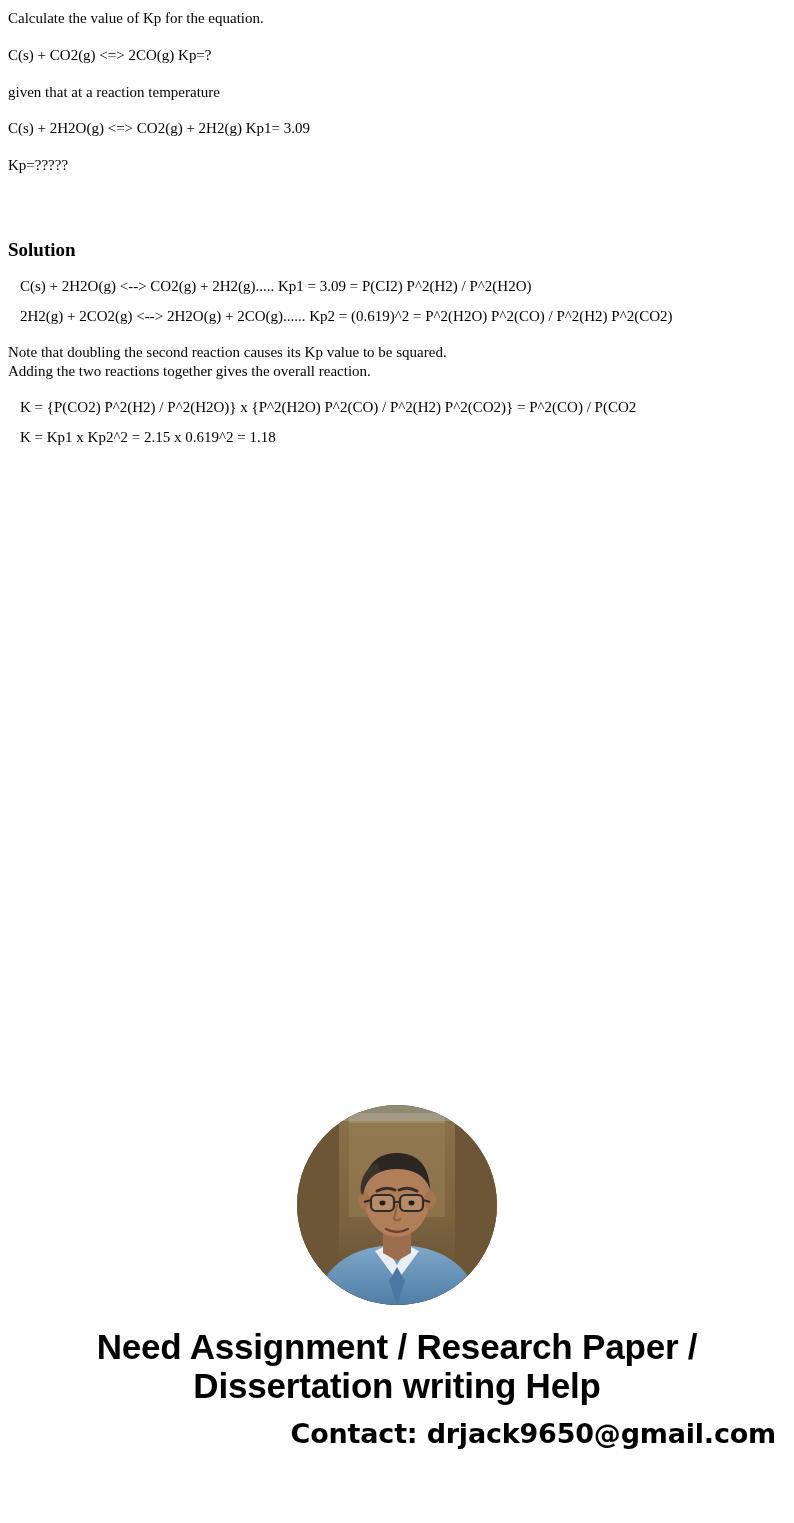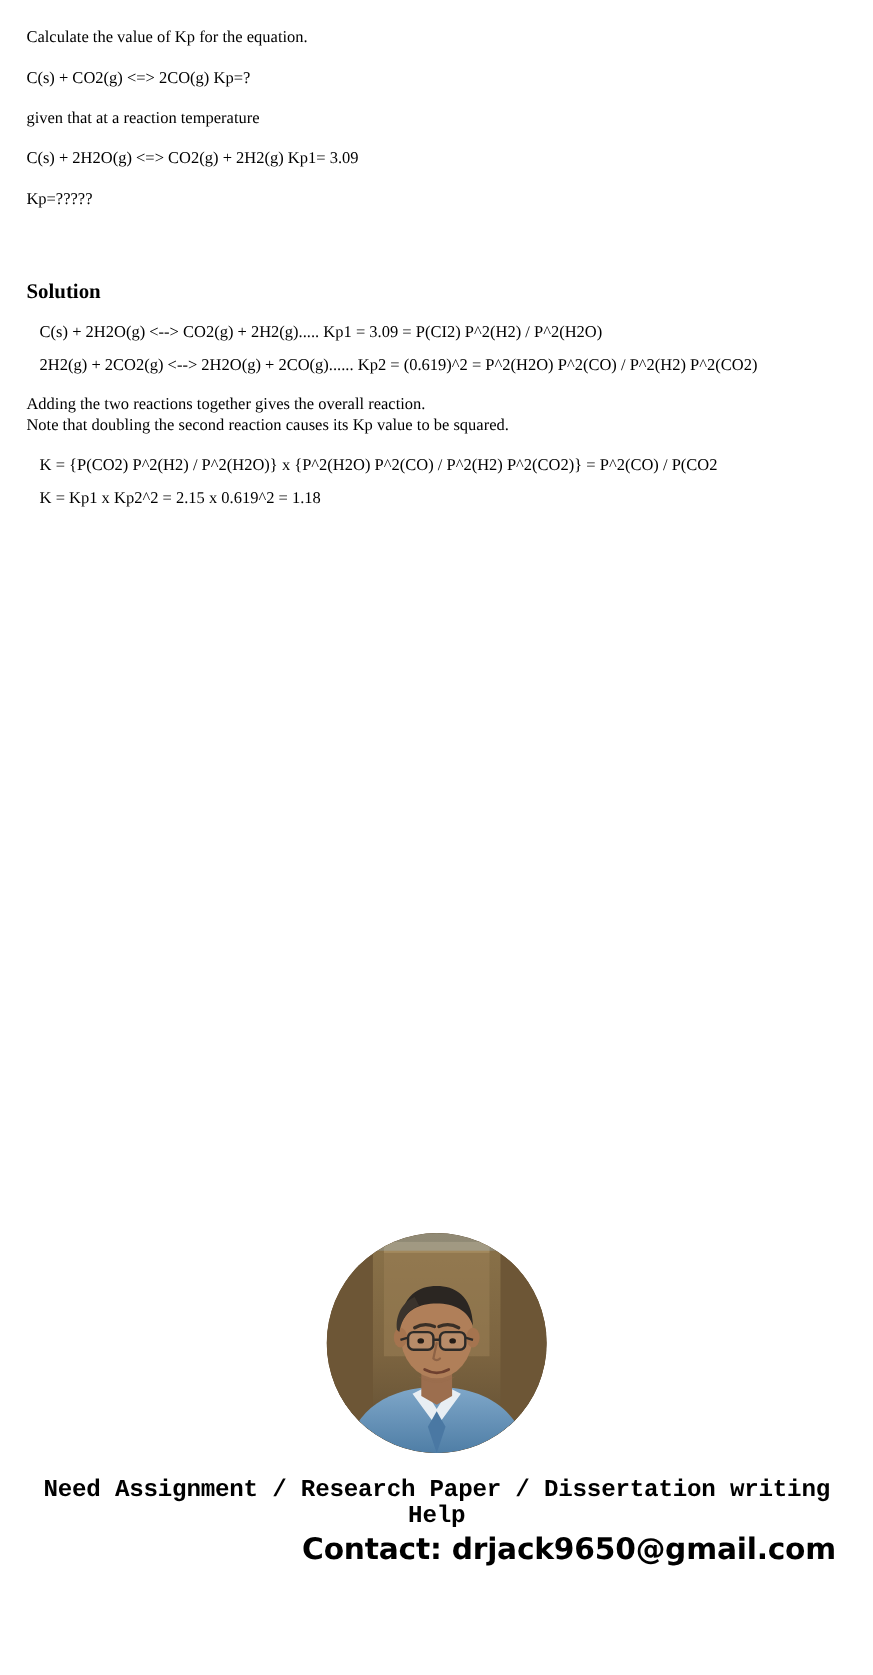--- a/index.html
+++ b/index.html
@@ -11,21 +11,21 @@
     width: 794px;
     min-height: 1523px;
     font-family: "Liberation Serif", serif;
     color: #000000;
     position: relative;
   }
   .page {
     width: 794px;
     min-height: 1523px;
     box-sizing: border-box;
-    padding: 16px;
+    padding: 0;
     position: relative;
   }
   .question-block {
     padding: 0 8px;
   }
   .para {
     font-family: "Liberation Serif", serif;
     font-size: 15px;
     line-height: 1.25;
     margin: 0 0 18px 0;
@@ -89,26 +89,26 @@
     position: relative;
     background: #6f5a3e;
     box-shadow: 0 0 0 1px rgba(0,0,0,0.12) inset;
   }
   .avatar svg {
     display: block;
     width: 200px;
     height: 200px;
   }
   .promo-title {
-    font-family: Liberation Mono, monospace;
+    font-family: Liberation Sans, sans-serif;
     font-weight: bold;
-    font-size: 22px;
+    font-size: 35px;
     line-height: 1.12;
     color: #000;
-    margin: 0 18px;
+    margin: 12px 18px;
     letter-spacing: -0.2px;
   }
   .promo-contact {
     font-family: "DejaVu Sans", sans-serif;
     font-weight: bold;
     font-size: 27px;
     line-height: 1.12;
     color: #000;
     margin: 0 18px;
     padding-top: 2px;
@@ -132,22 +132,22 @@
   <h2 class="solution-heading">Solution</h2>
 
   <div class="solution-block">
 
     <div class="eq-group">
       <p class="eq-line">C(s) + 2H2O(g) &lt;--&gt; CO2(g) + 2H2(g)..... Kp1 = 3.09 = P(CI2) P^2(H2) / P^2(H2O)</p>
       <p class="eq-line">2H2(g) + 2CO2(g) &lt;--&gt; 2H2O(g) + 2CO(g)...... Kp2 = (0.619)^2 = P^2(H2O) P^2(CO) / P^2(H2) P^2(CO2)</p>
     </div>
 
     <div class="note-group">
+      <p class="note-line">Note that doubling the second reaction causes its Kp value to be squared.</p>
       <p class="note-line">Adding the two reactions together gives the overall reaction.</p>
-      <p class="note-line">Note that doubling the second reaction causes its Kp value to be squared.</p>
     </div>
 
     <div class="note-group">
       <p class="eq-line">K = {P(CO2) P^2(H2) / P^2(H2O)} x {P^2(H2O) P^2(CO) / P^2(H2) P^2(CO2)} = P^2(CO) / P(CO2</p>
       <p class="eq-line">K = Kp1 x Kp2^2 = 2.15 x 0.619^2 = 1.18</p>
     </div>
   </div>
 
   <div class="spacer"></div>
 

